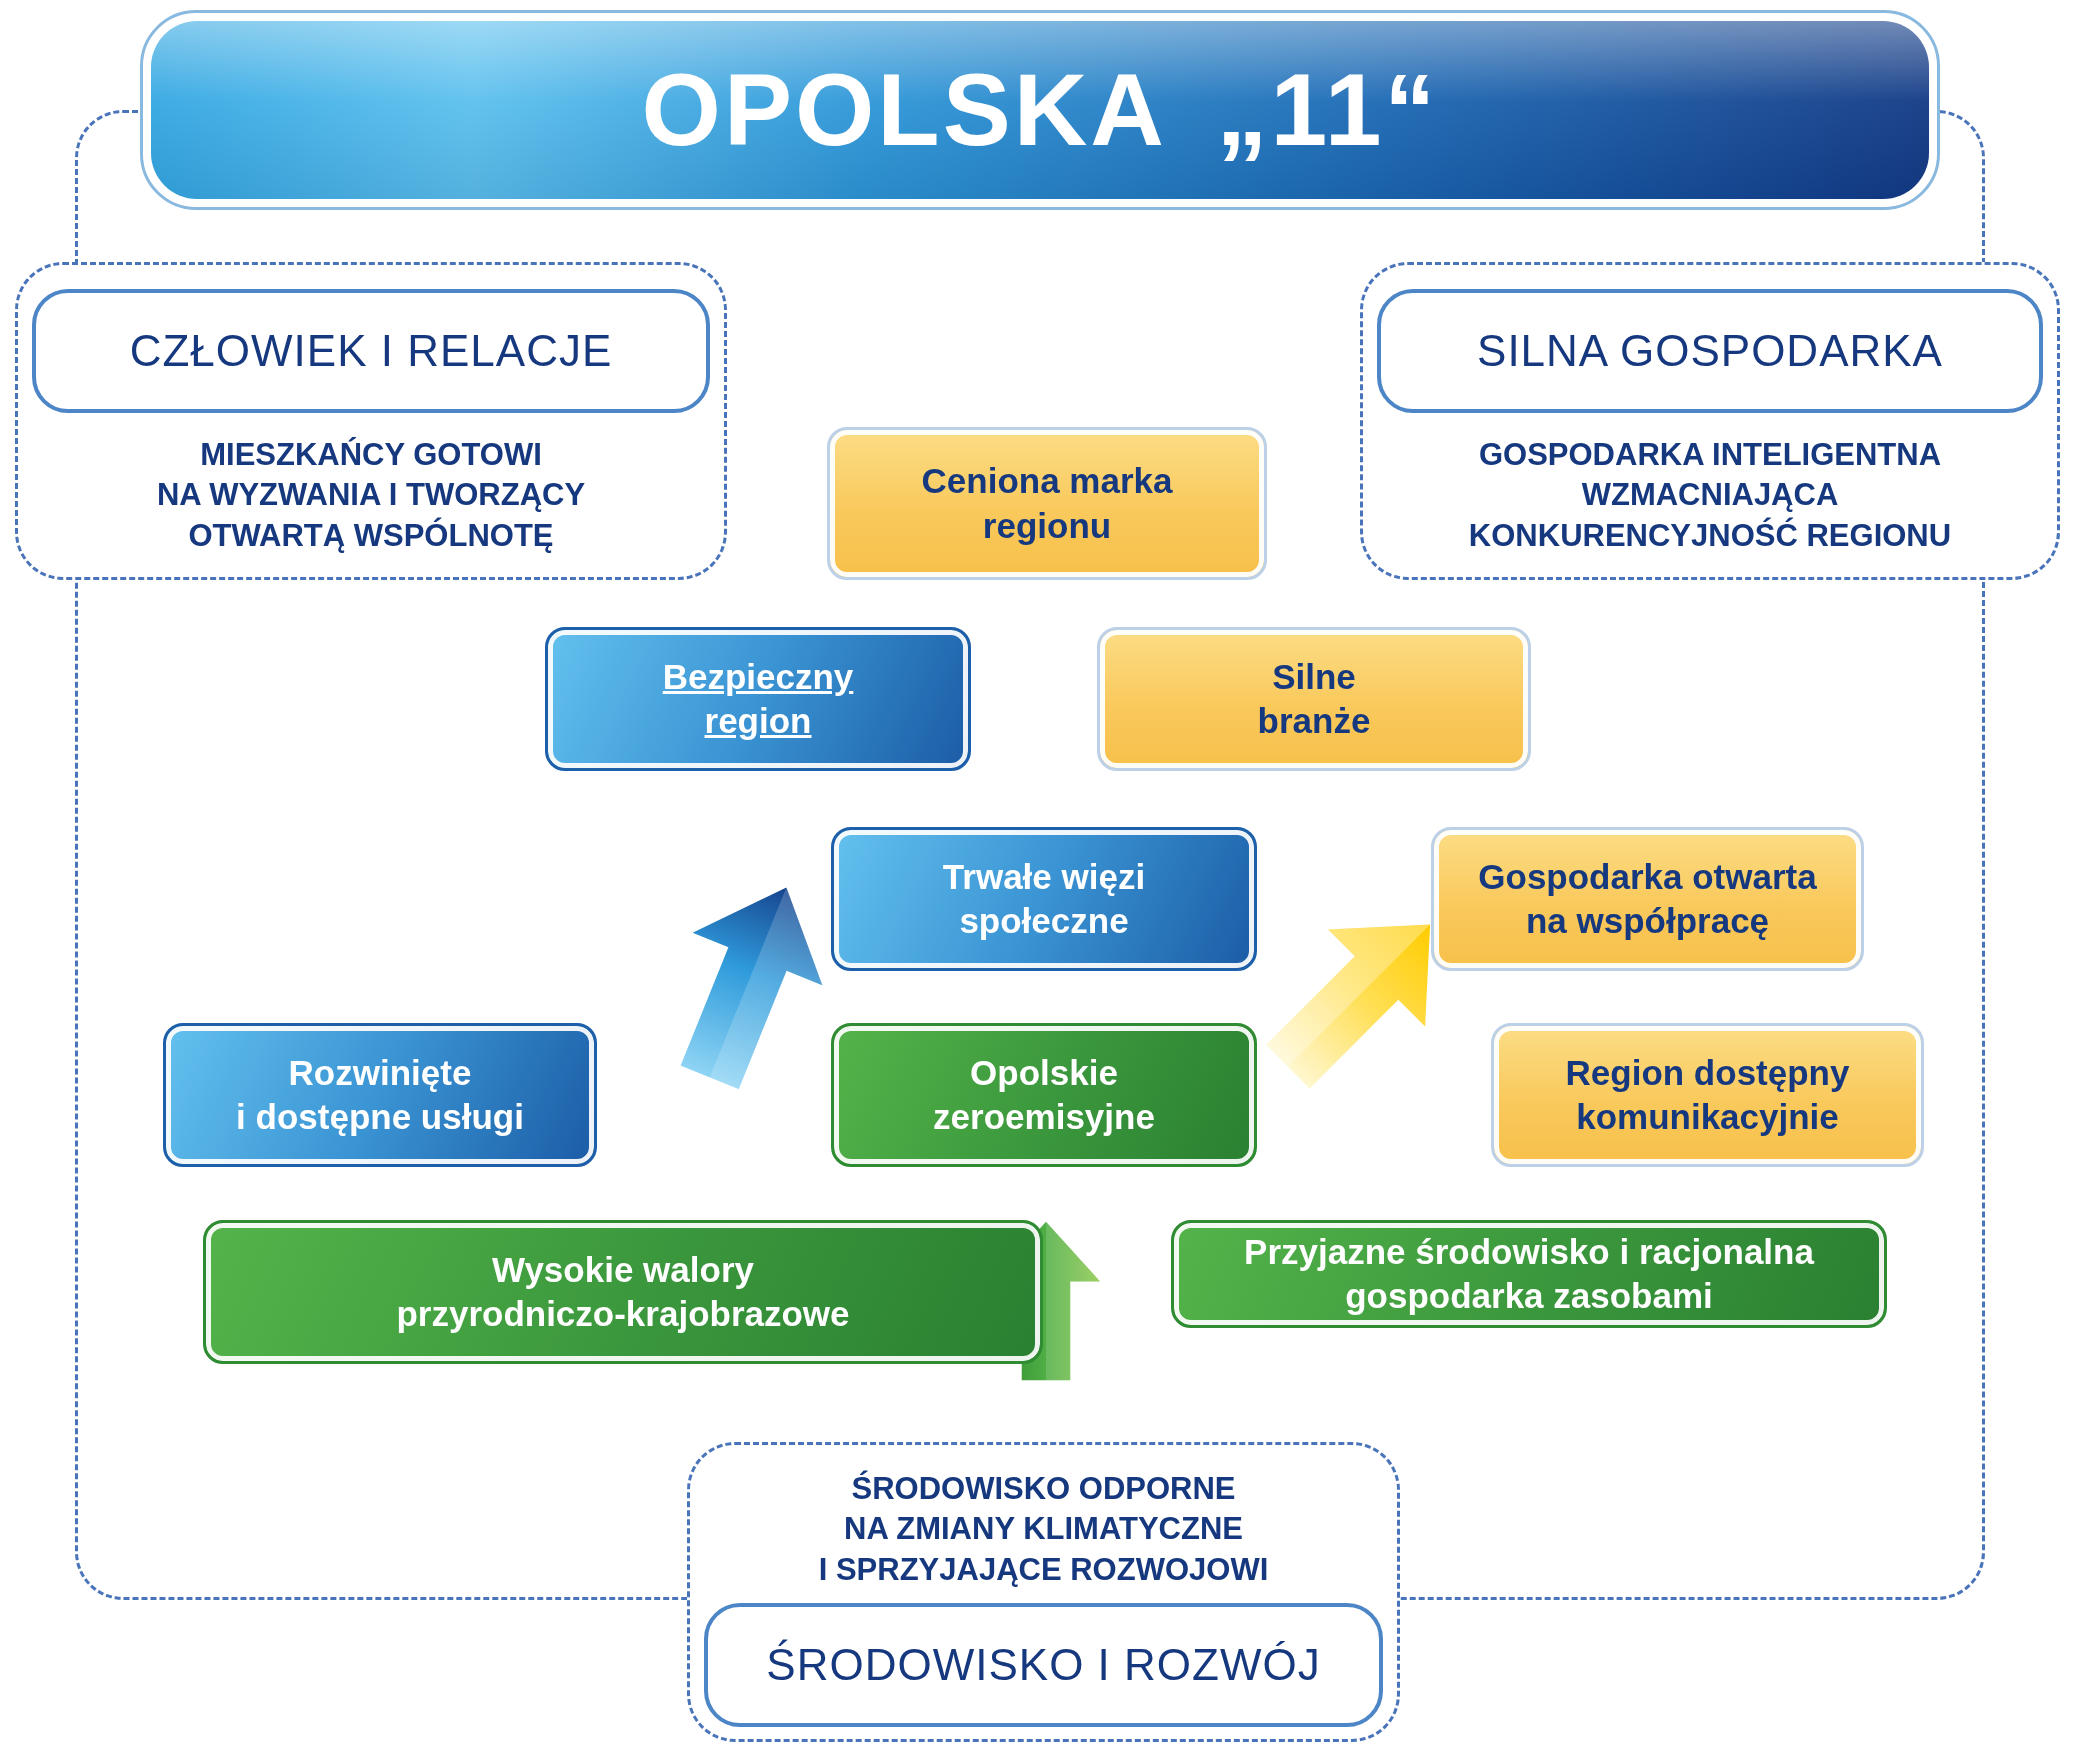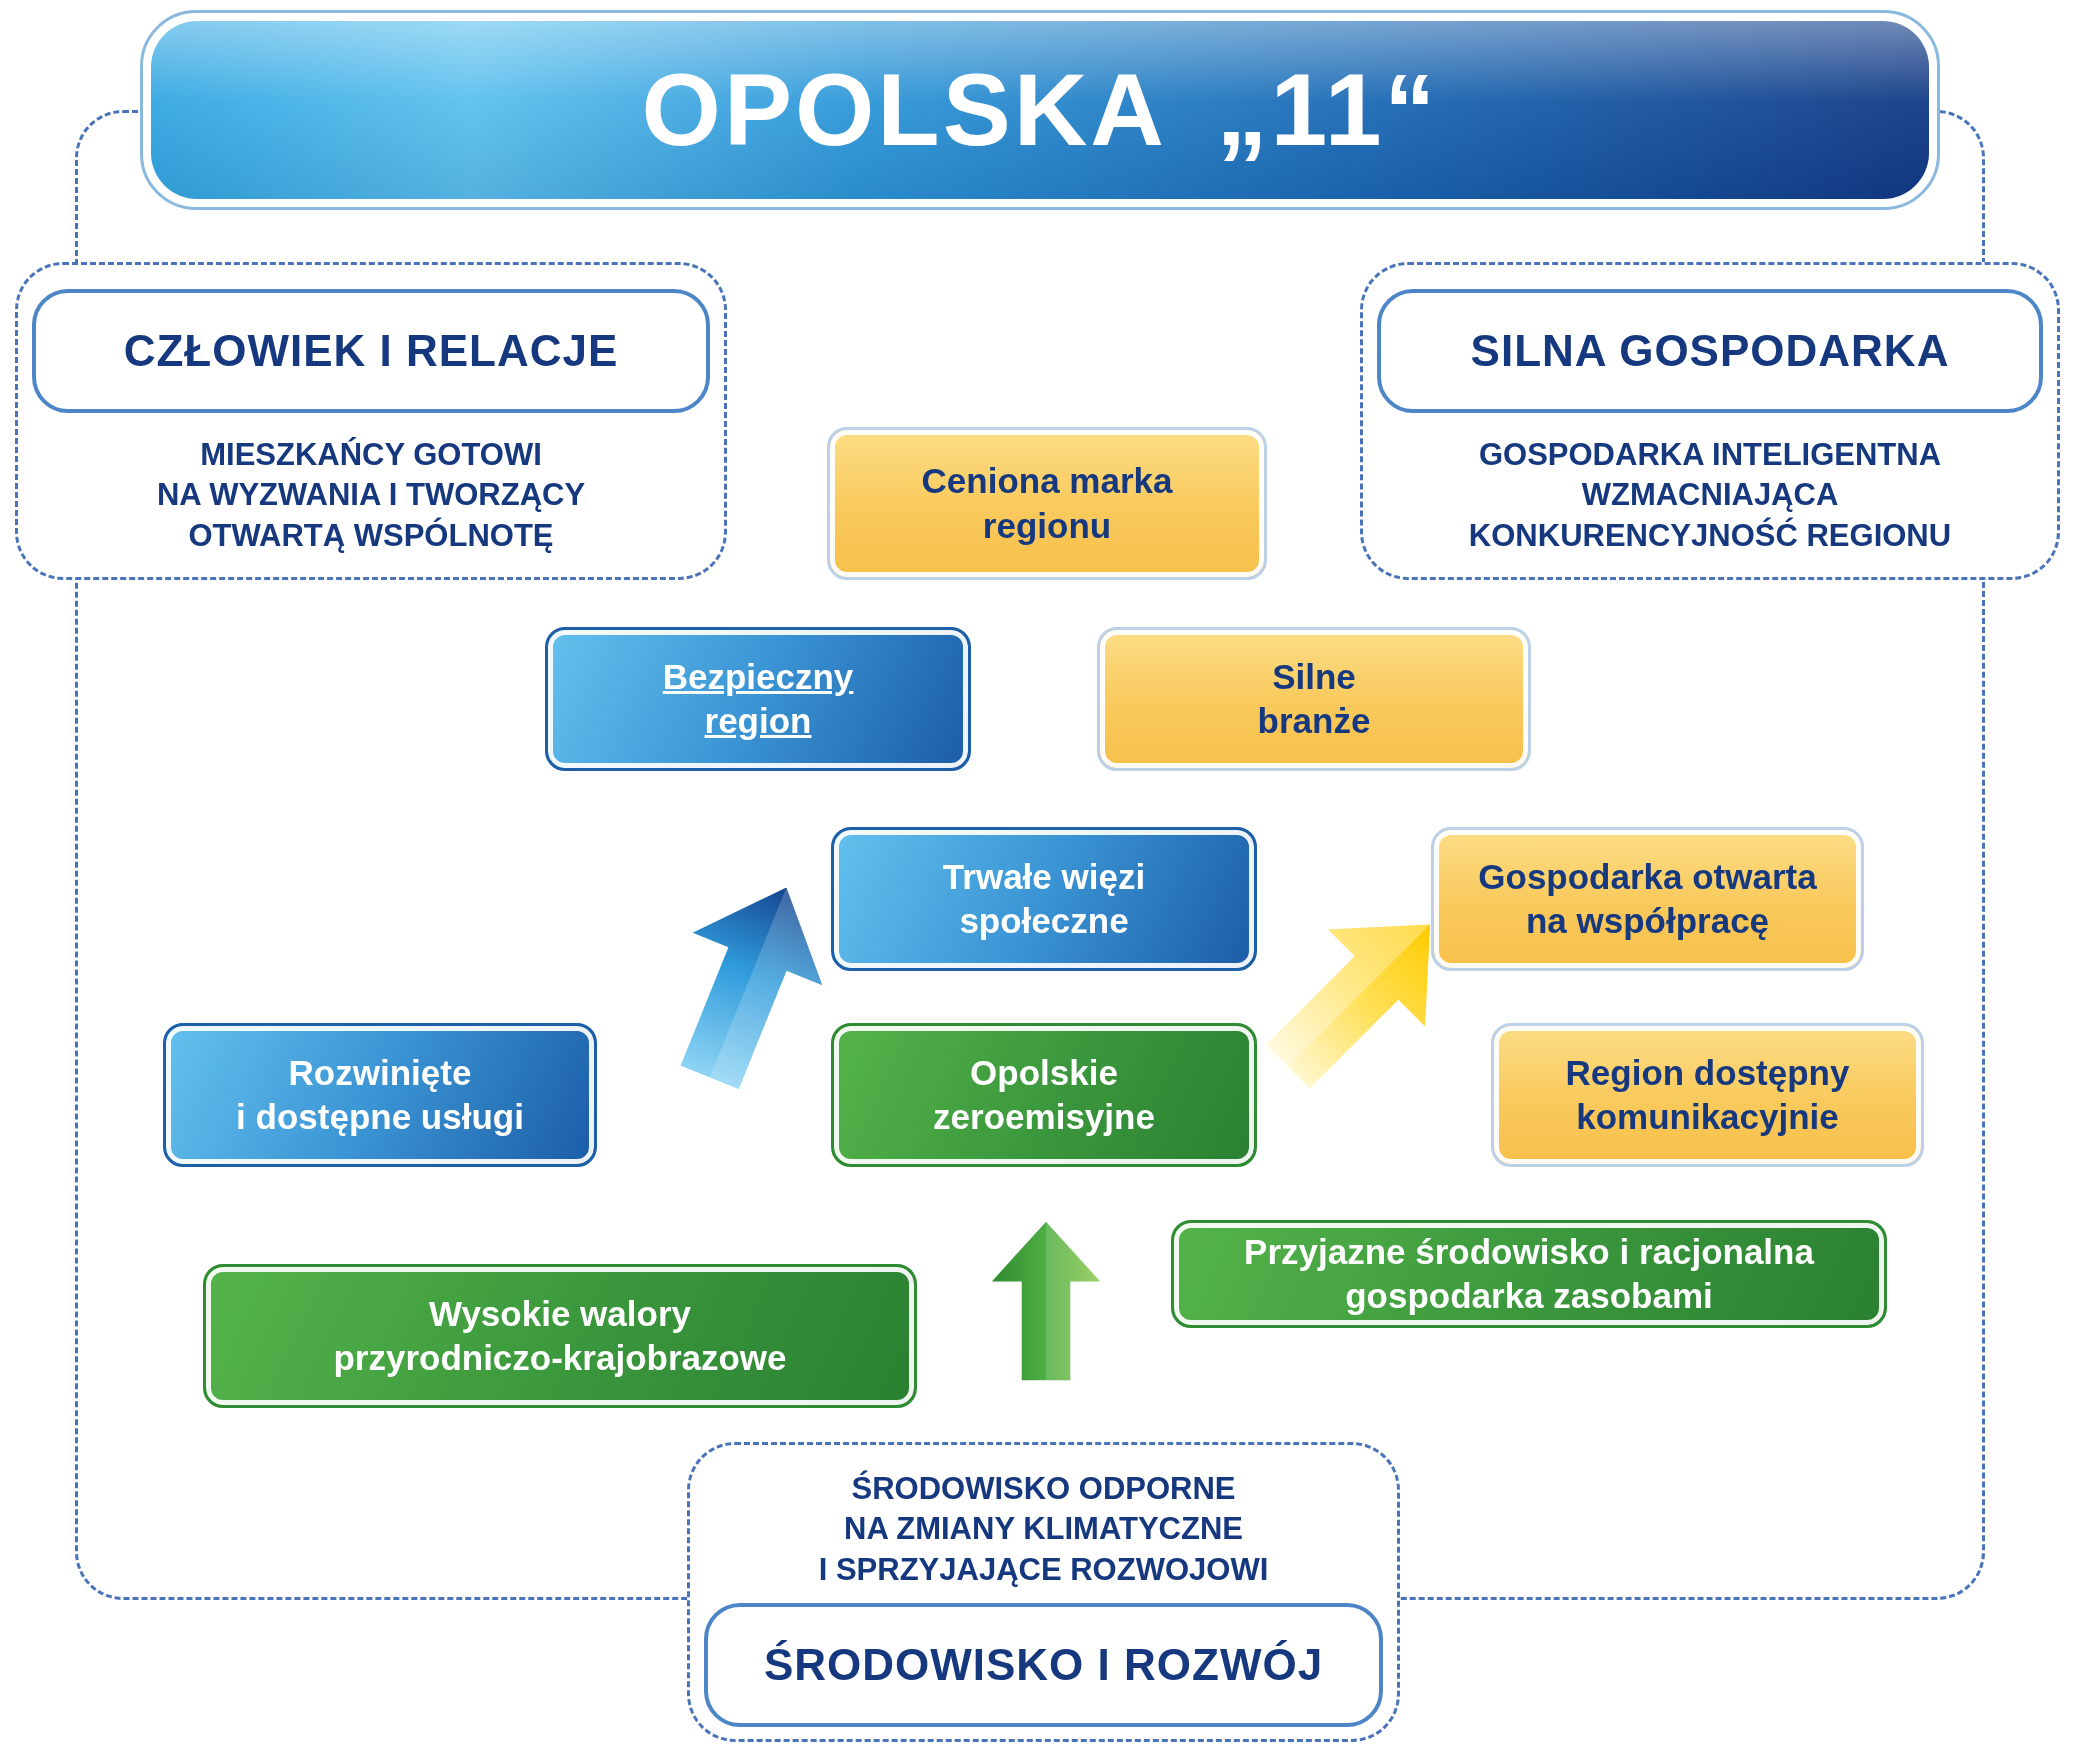--- a/index.html
+++ b/index.html
@@ -36,21 +36,21 @@
   }
   #banner .title-text {
     color:#ffffff; font-weight:bold; font-size:102px; letter-spacing:3px; word-spacing:22px;
   }
 
   
   .pill-heading {
     position:absolute; left:14px; right:14px; top:24px; height:124px;
     background:#ffffff; border:4px solid #4d86c6; border-radius:36px;
     display:flex; align-items:center; justify-content:center;
-    color:#16387f; font-weight:bold; font-size:44px; letter-spacing:1px;
+    color:#16387f; font-weight:normal; font-size:44px; letter-spacing:1px;
     box-sizing:border-box; text-align:center;
   }
   .subtitle {
     position:absolute; left:10px; right:10px; top:170px;
     color:#16387f; font-weight:bold; font-size:31px; line-height:1.3;
     text-align:center; white-space:pre-line;
   }
   #region-environment .subtitle { top:24px; }
   #region-environment .pill-heading { top:auto; bottom:12px; }
 
@@ -79,21 +79,21 @@
 
   #g-ceniona        { left:827px;  top:427px;  width:440px; height:153px; }
   #g-bezpieczny     { left:545px;  top:627px;  width:426px; height:144px;text-decoration:underline; }
   #g-silne          { left:1097px; top:627px;  width:434px; height:144px; }
   #g-wykwalifikowani{ left:227px;  top:827px;  width:433px; height:144px; }
   #g-trwale         { left:831px;  top:827px;  width:426px; height:144px; }
   #g-gospodarka     { left:1431px; top:827px;  width:433px; height:144px; }
   #g-rozwiniete     { left:163px;  top:1023px; width:434px; height:144px; }
   #g-opolskie       { left:831px;  top:1023px; width:426px; height:144px; }
   #g-region         { left:1491px; top:1023px; width:433px; height:144px; }
-  #g-wysokie        { left:203px;  top:1220px; width:714px; height:144px;margin-top:44px; }
+  #g-wysokie        { left:203px;  top:1220px; width:840px; height:144px; }
   #g-przyjazne      { left:1171px; top:1220px; width:716px; height:108px; }
 
   
   .arrow { position:absolute; z-index:2; }
   .arrow svg { display:block; width:100%; height:100%; }
   #arrow-blue   { left:668px;  top:880px;  width:160px; height:205px; transform:rotate(22deg); }
   #arrow-yellow { left:1288px; top:893px;  width:142px; height:205px; transform:rotate(45deg); }
   #arrow-green  { left:990px;  top:1192px; width:112px; height:218px; }
 </style>
 </head>

